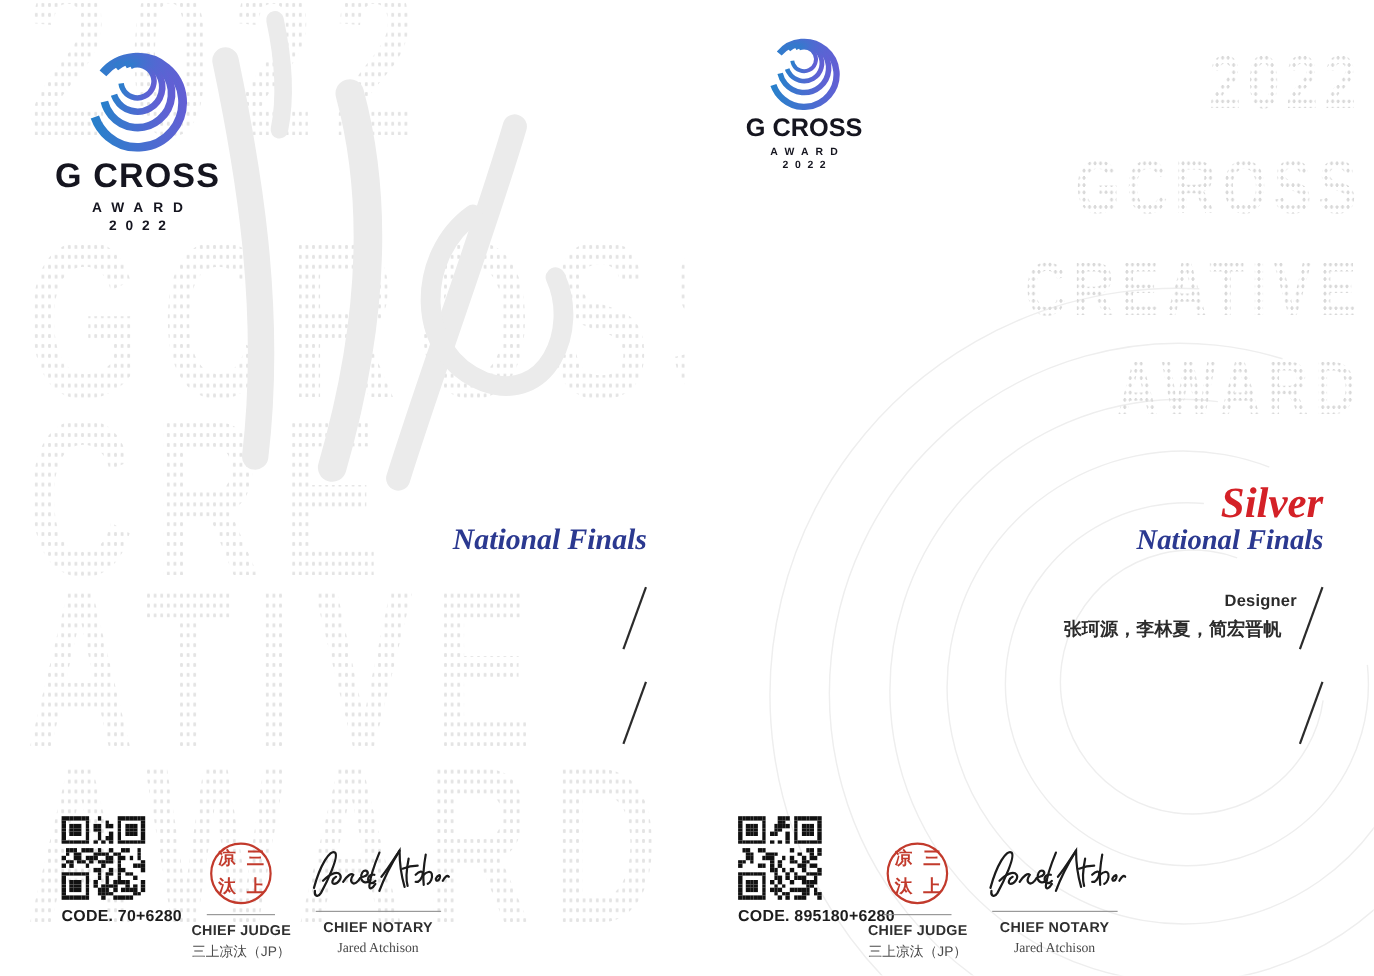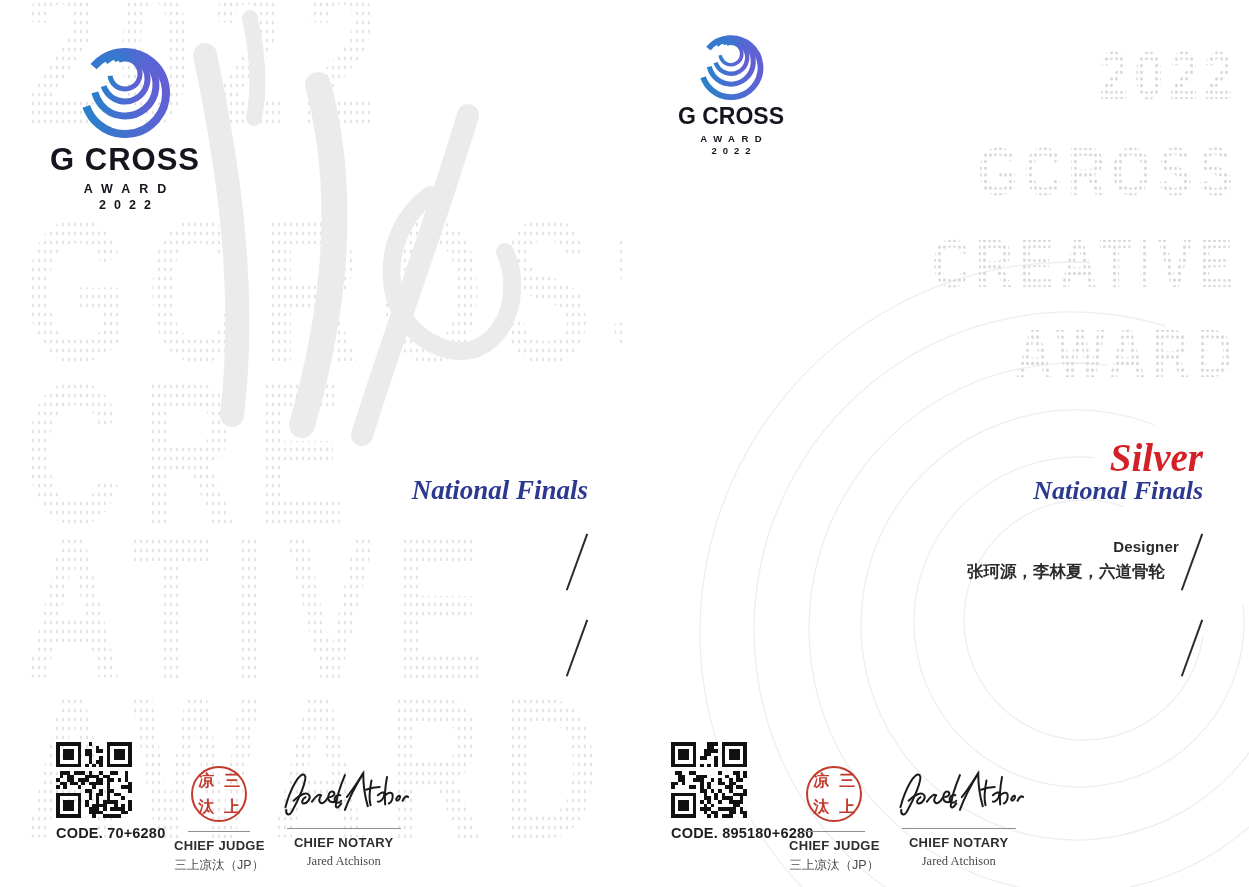--- a/index.html
+++ b/index.html
@@ -670,21 +670,21 @@
       <div class="logo-award">AWARD</div>
       <div class="logo-year">2022</div>
     </div>
 
     <div class="award-title">Silver</div>
     <div class="award-sub">National Finals</div>
 
     <div class="field" style="top:532px">
       <div class="field-text">
         <div class="field-label">Designer</div>
-        <div class="field-value">张珂源，李林夏，六道骨轮</div>
+        <div class="field-value">张珂源，李林夏，简宏晋帆</div>
       </div>
       <span class="slash"></span>
     </div>
     <div class="field" style="top:618px">
       <span class="slash"></span>
     </div>
 
     <div class="footer">
       <div class="qr-block">
         <div class="qr" style="grid-template-columns: repeat(21, 1fr);">

